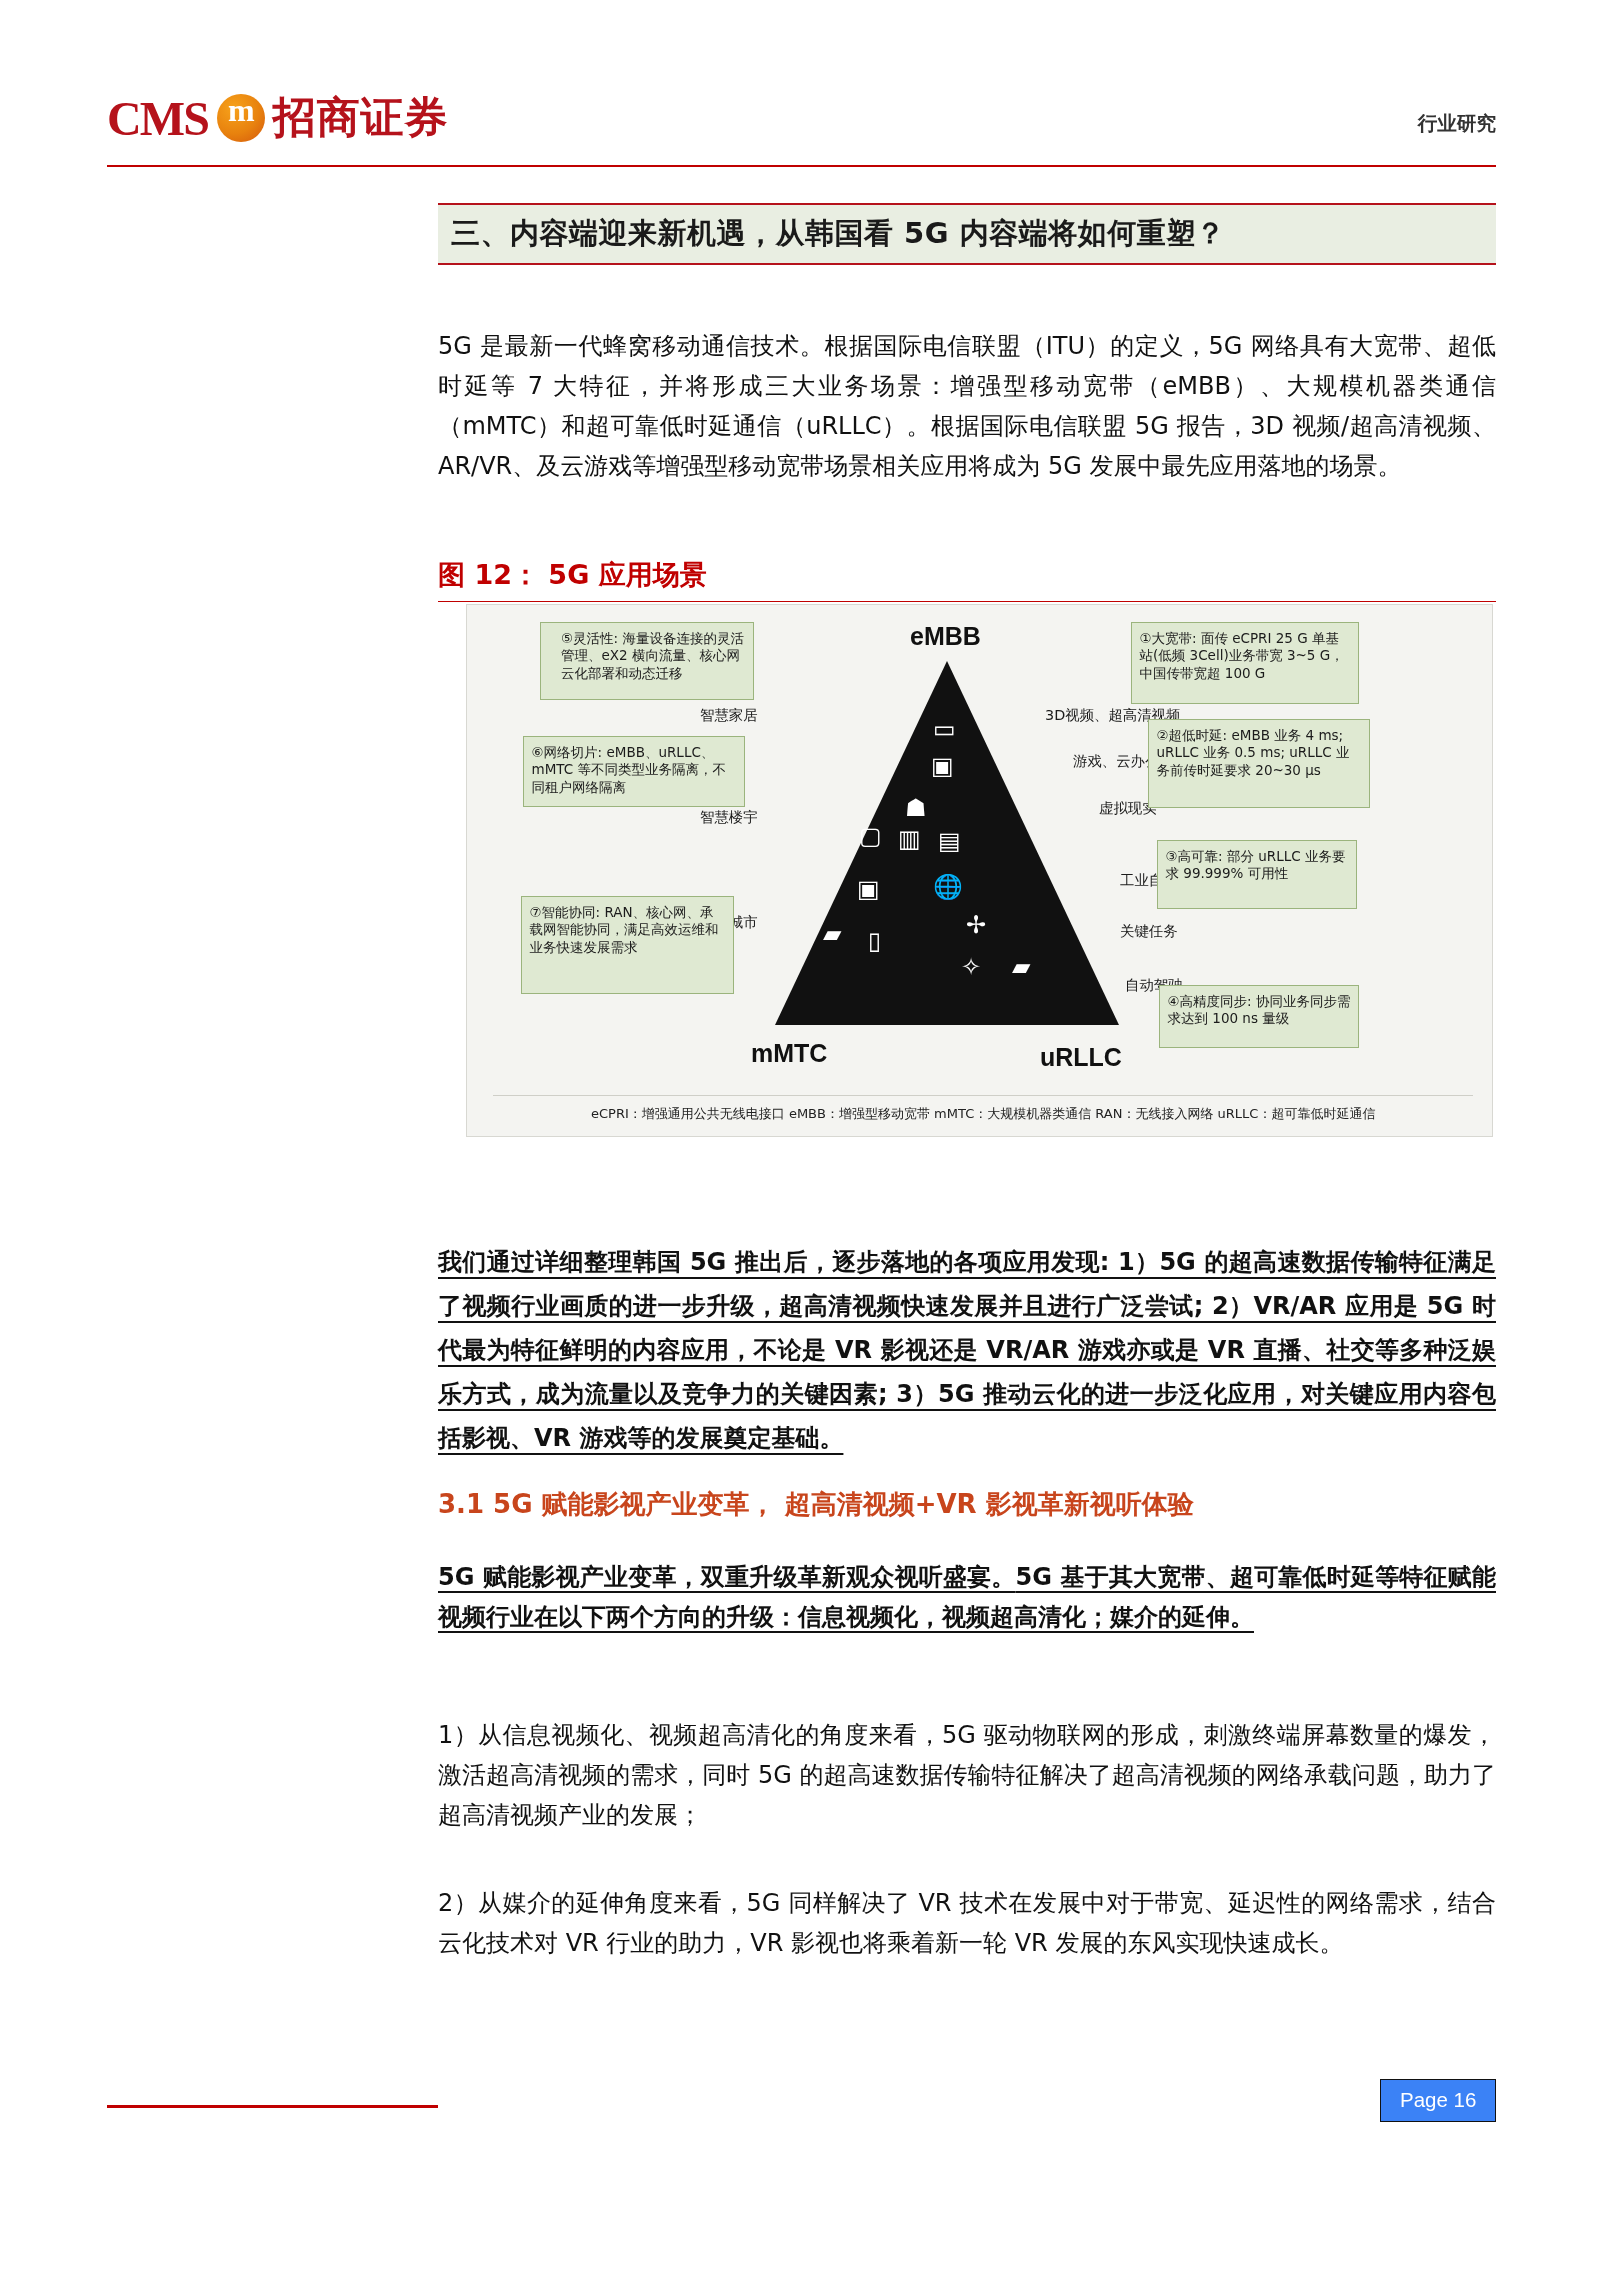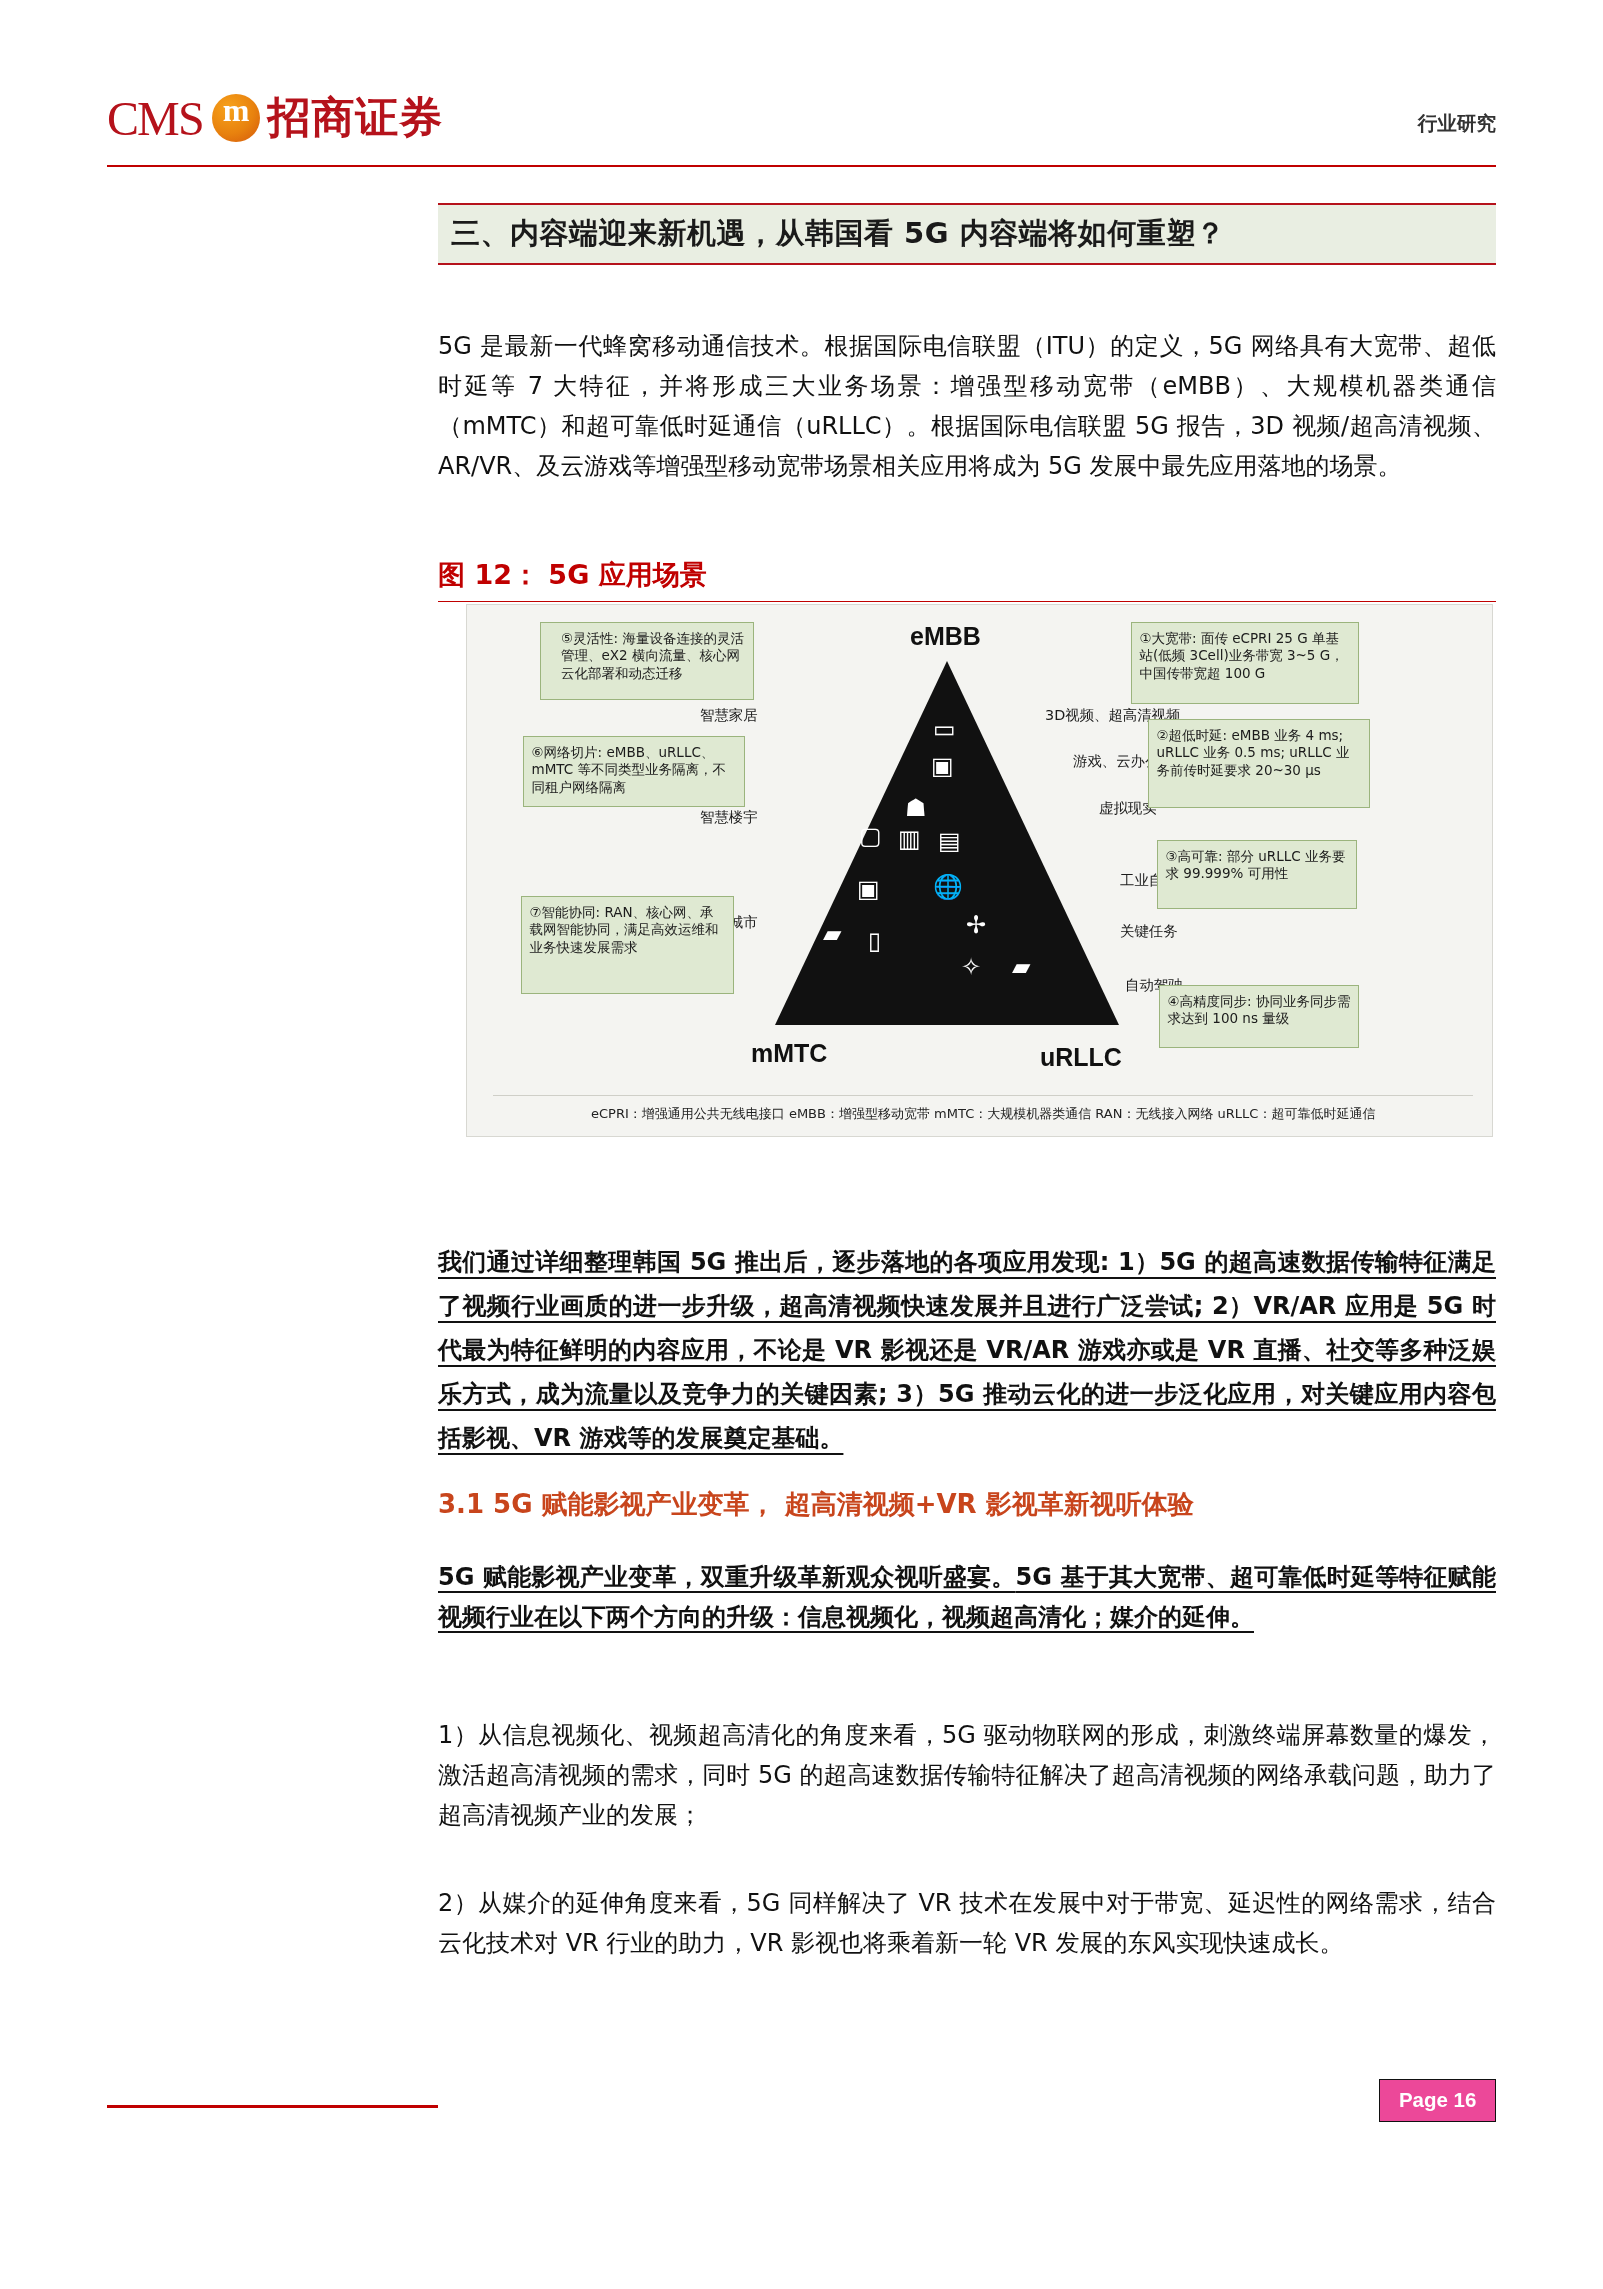--- a/index.html
+++ b/index.html
@@ -12,21 +12,21 @@
     overflow:hidden;
   }
   .page { position:absolute; inset:0; }
 
   
   .header {
     position:absolute; left:107px; top:89px; width:1389px; height:84px;
   }
   .logo { position:absolute; left:0; top:0; display:flex; align-items:center; }
   .logo-cms {
-    font-size:48px; font-weight:normal; letter-spacing:-1.9px;
+    font-size:48px; font-weight:bold; letter-spacing:-1.9px;
     color:#b5121b;
     font-family:"Liberation Serif", serif;
   }
   .logo-mark {
     width:48px; height:48px; border-radius:50%;
     background:radial-gradient(circle at 35% 30%, #f7a21b 0%, #e8820e 55%, #d4570c 100%);
     margin:0 7.5px 0 9.3px;
     position:relative;
     display:inline-block;
   }
@@ -159,22 +159,22 @@
   .bold-u {
     font-weight:bold; text-decoration:underline; text-underline-offset:5.6px;
   }
 
   
   .footer-rule {
     position:absolute; left:107px; top:2105px; width:331px; height:2.8px; background:#c00000;
   }
   .page-badge {
     position:absolute; right:107px; top:2079px;
-    background:#ec4899; color:#fff;
-    font-size:20.5px; font-weight:bold;
+    background:#3b82f6; color:#fff;
+    font-size:20.5px; font-weight:normal;
     padding:8.4px 18.6px;
     font-family:"Liberation Sans", sans-serif;
     border:0.9px solid #111;
   }
 </style>
 </head>
 <body>
 
 <div class="page">
 

